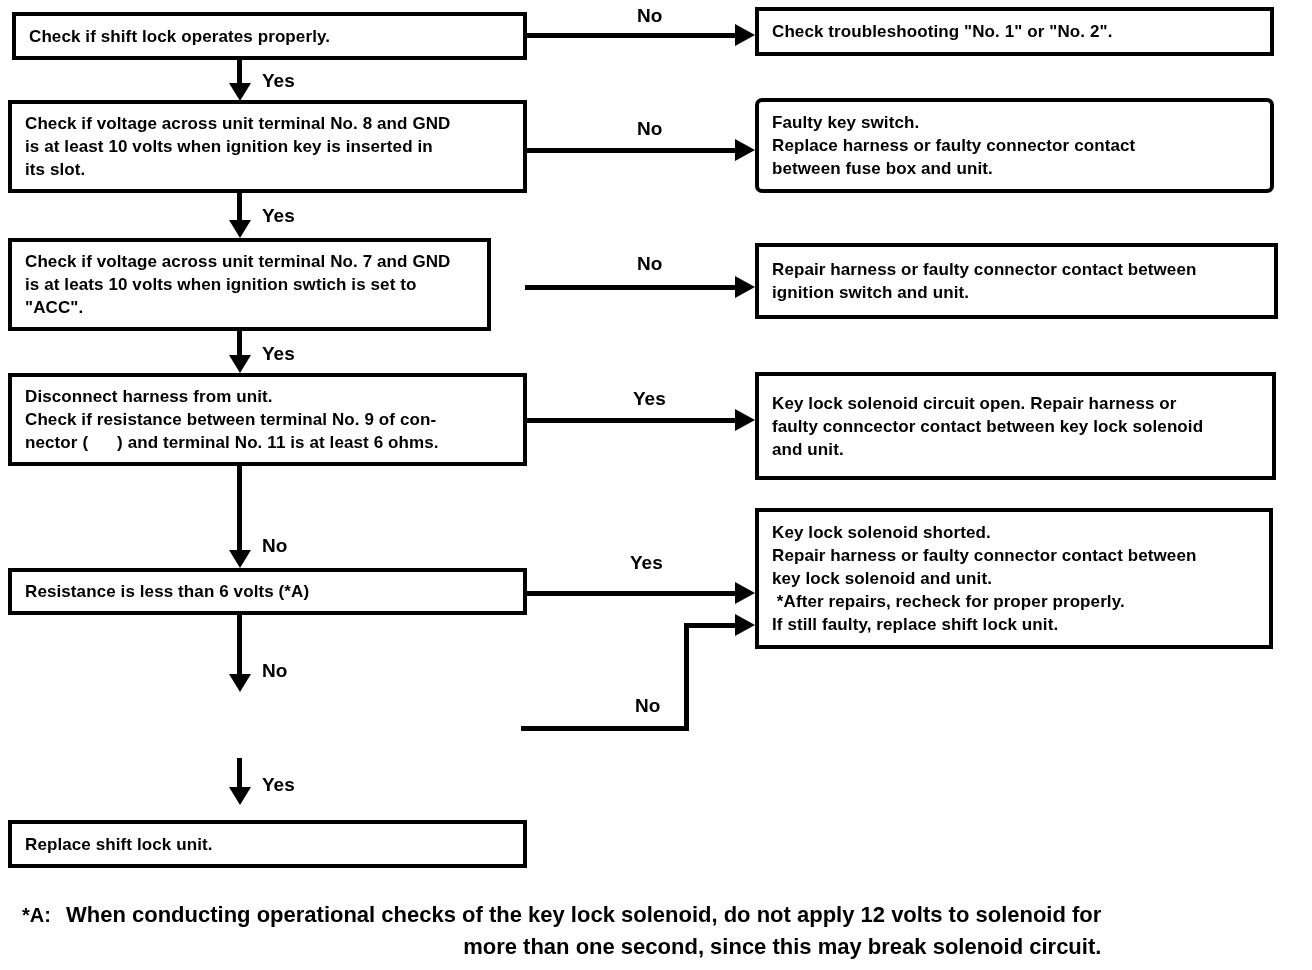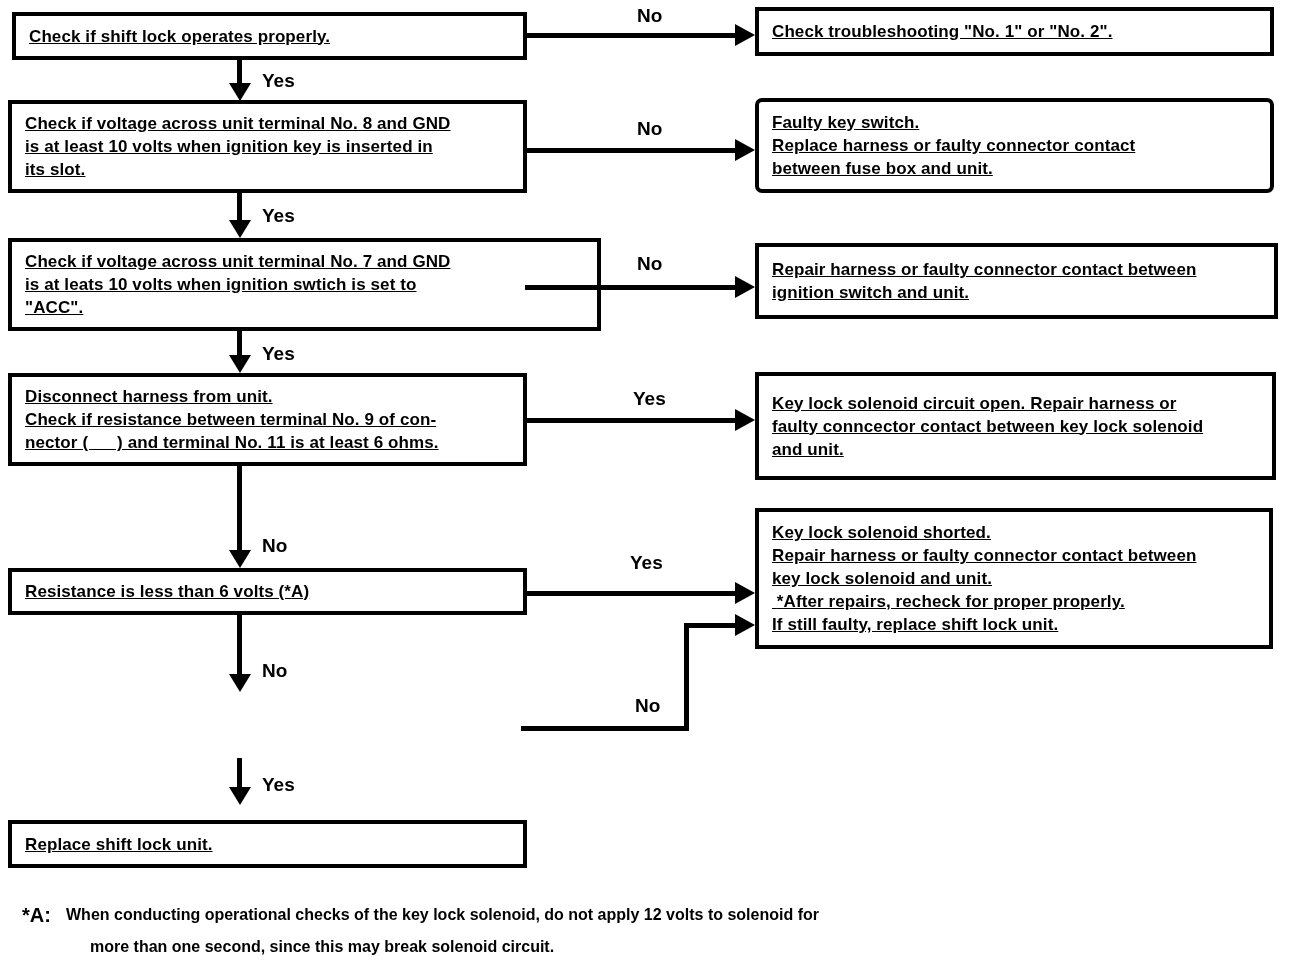--- a/index.html
+++ b/index.html
@@ -10,26 +10,26 @@
     color:#000000;
     overflow:hidden;
   }
   .stage{position:absolute;left:0;top:0;width:1312px;height:970px;}
   .box{
     position:absolute;box-sizing:border-box;
     border:4px solid #000;background:#fff;
     display:flex;align-items:center;
     padding:4px 6px 4px 13px;
     font-weight:bold;font-size:17px;line-height:23px;
-    white-space:pre-wrap;letter-spacing:0.1px;text-decoration:underline;
+    white-space:pre-wrap;letter-spacing:0.1px;
   }
   
   .l1{left:12px;top:12px;width:515px;height:48px;}
   .l2{left:8px;top:100px;width:519px;height:93px;}
-  .l3{left:8px;top:238px;width:593px;height:93px;}
+  .l3{left:8px;top:238px;width:483px;height:93px;}
   .l4{left:8px;top:373px;width:519px;height:93px;}
   .l5{left:8px;top:568px;width:519px;height:47px;}
   .l6{left:8px;top:692px;width:517px;height:68px;}
   .l7{left:8px;top:820px;width:519px;height:48px;}
   
   .r1{left:755px;top:7px;width:519px;height:49px;}
   .r2{left:755px;top:98px;width:519px;height:95px;border-radius:7px;}
   .r3{left:755px;top:243px;width:523px;height:76px;}
   .r4{left:755px;top:372px;width:521px;height:108px;}
   .r5{left:755px;top:508px;width:518px;height:141px;}
@@ -69,21 +69,21 @@
   .h5s{left:525px;top:591px;width:211px;} .h5h{left:735px;top:582px;} .h5l{left:630px;top:552px;}
   
   .h6a{left:521px;top:726px;width:168px;}
   .h6b{left:684px;top:623px;height:108px;}
   .h6c{left:684px;top:623px;width:52px;}
   .h6h{left:735px;top:614px;}
   .h6l{left:635px;top:695px;}
 
   .footnote{position:absolute;left:22px;top:902px;width:1270px;font-weight:bold;}
   .footnote-marker{position:absolute;left:0;top:0;font-size:20px;line-height:26px;}
-  .footnote-lines{position:absolute;left:44px;top:0;font-size:16px;line-height:26px;}
+  .footnote-lines{position:absolute;left:44px;top:0;font-size:22px;line-height:26px;text-align:right;}
   .footnote-line2{margin-top:6px;padding-left:24px;}
 </style>
 </head>
 <body>
 
 <div class="stage">
 
   <div class="box l1">Check if shift lock operates properly.</div>
   <div class="box l2">Check if voltage across unit terminal No. 8 and GND
 is at least 10 volts when ignition key is inserted in

